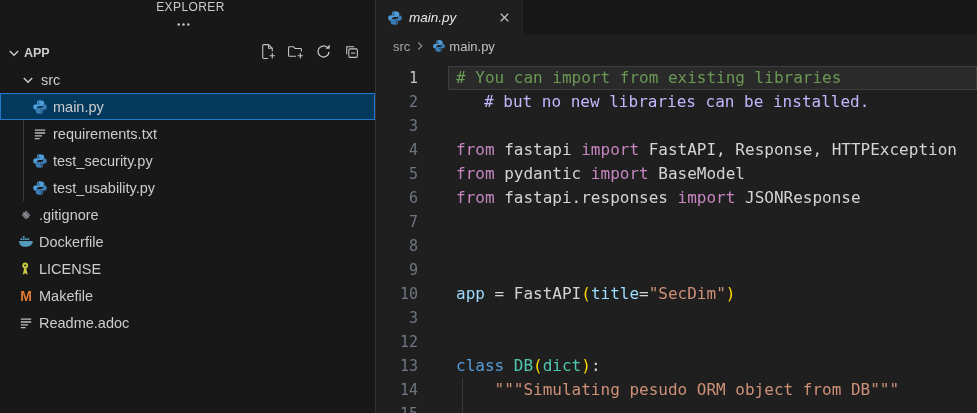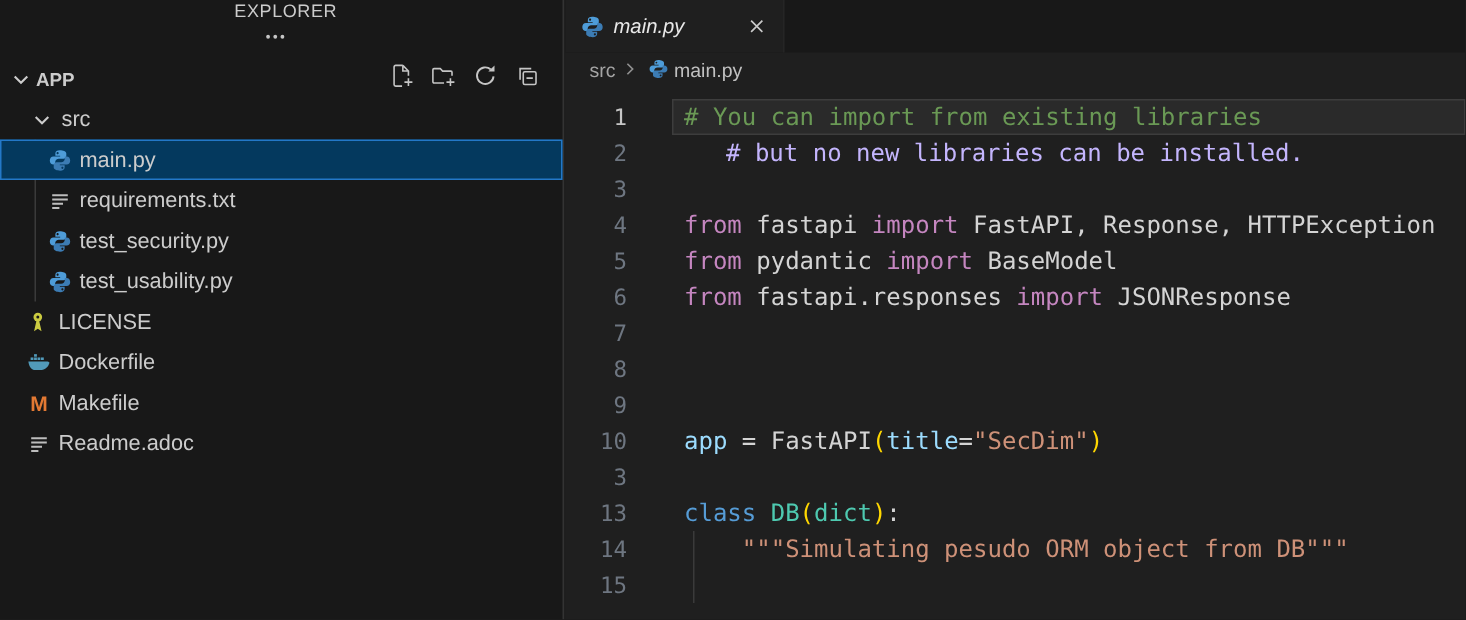--- a/index.html
+++ b/index.html
@@ -159,40 +159,49 @@
           <span class="icon tree-ic">
             <svg viewBox="0 0 16 16">
               <path fill="#4e9cd8" d="M7.9 1.2c-1.9 0-3 .8-3 2.1v1.5h3.2v.5H3.6C2.2 5.3 1.2 6.4 1.2 8c0 1.6 1 2.7 2.4 2.7h1.2V9.2c0-1.3 1.1-2.3 2.4-2.3h3.1c1.1 0 1.9-.9 1.9-2V3.3c0-1.3-2.2-2.1-4.3-2.1zM6.4 2.4c.4 0 .7.3.7.7s-.3.7-.7.7-.7-.3-.7-.7.3-.7.7-.7z"></path>
               <path fill="#3c7cb4" d="M8.1 14.8c1.9 0 3-.8 3-2.1v-1.5H7.9v-.5h4.5c1.4 0 2.4-1.1 2.4-2.7 0-1.6-1-2.7-2.4-2.7h-1.2v1.5c0 1.3-1.1 2.3-2.4 2.3H5.7c-1.1 0-1.9.9-1.9 2v1.6c0 1.3 2.2 2.1 4.3 2.1zm1.5-1.2c-.4 0-.7-.3-.7-.7s.3-.7.7-.7.7.3.7.7-.3.7-.7.7z"></path>
             </svg>
           </span>
           <span class="tree-label">test_usability.py</span>
         </div>
         <div class="tree-row lvl1">
           <span class="icon tree-ic">
-            <svg viewBox="0 0 16 16" fill="#cbcb41">
-              <circle cx="7.2" cy="4.4" r="2.9"></circle>
-              <circle cx="7.2" cy="4.4" r="1" fill="#181818"></circle>
-              <path d="M6.3 6.8l-1.6 7 2.5-1.6 2.5 1.6-1.6-7z"></path>
-            </svg>
-          </span>
-          <span class="tree-label">LICENSE</span>
+            <svg viewBox="0 0 16 16">
+              <rect x="4.9" y="4.9" width="6.2" height="6.2" fill="#75757d" transform="rotate(45 8 8)"></rect>
+              <path d="M5.2 5.2l5.6 5.6" stroke="#9b9ba3" stroke-width="1"></path>
+            </svg>
+          </span>
+          <span class="tree-label">.gitignore</span>
         </div>
         <div class="tree-row lvl1">
           <span class="icon tree-ic">
             <svg viewBox="0 0 16 16" fill="#519aba">
               <rect x="4.7" y="2.1" width="1.9" height="1.7"></rect>
               <rect x="2.4" y="4.3" width="1.9" height="1.7"></rect>
               <rect x="4.7" y="4.3" width="1.9" height="1.7"></rect>
               <rect x="7" y="4.3" width="1.9" height="1.7"></rect>
               <rect x="9.3" y="4.3" width="1.9" height="1.7"></rect>
               <path d="M.9 7h12.2c.9 0 1.6.4 1.9.8-.7 2.4-2.6 4.9-6.4 4.9H5.5C3 12.7 1.3 10.5.9 7z"></path>
             </svg>
           </span>
           <span class="tree-label">Dockerfile</span>
+        </div>
+        <div class="tree-row lvl1">
+          <span class="icon tree-ic">
+            <svg viewBox="0 0 16 16" fill="#cbcb41">
+              <circle cx="7.2" cy="4.4" r="2.9"></circle>
+              <circle cx="7.2" cy="4.4" r="1" fill="#181818"></circle>
+              <path d="M6.3 6.8l-1.6 7 2.5-1.6 2.5 1.6-1.6-7z"></path>
+            </svg>
+          </span>
+          <span class="tree-label">LICENSE</span>
         </div>
         <div class="tree-row lvl1">
           <span class="icon tree-ic">
             <span class="m-letter">M</span>
           </span>
           <span class="tree-label">Makefile</span>
         </div>
         <div class="tree-row lvl1">
           <span class="icon tree-ic">
             <svg viewBox="0 0 16 16">
@@ -243,19 +252,20 @@
         <div class="code-line"><span class="ln">2</span><span class="gut-space"></span><span class="ln-content"><span style="color: #c4b5fd; margin-left: 28px;"># but no new libraries can be installed.</span></span></div>
         <div class="code-line"><span class="ln">3</span><span class="gut-space"></span><span class="ln-content"></span></div>
         <div class="code-line"><span class="ln">4</span><span class="gut-space"></span><span class="ln-content"><span style="color: rgb(197, 134, 192);">from</span><span style="color: rgb(212, 212, 212);"> fastapi </span><span style="color: rgb(197, 134, 192);">import</span><span style="color: rgb(212, 212, 212);"> FastAPI, Response, HTTPException</span></span></div>
         <div class="code-line"><span class="ln">5</span><span class="gut-space"></span><span class="ln-content"><span style="color: rgb(197, 134, 192);">from</span><span style="color: rgb(212, 212, 212);"> pydantic </span><span style="color: rgb(197, 134, 192);">import</span><span style="color: rgb(212, 212, 212);"> BaseModel</span></span></div>
         <div class="code-line"><span class="ln">6</span><span class="gut-space"></span><span class="ln-content"><span style="color: rgb(197, 134, 192);">from</span><span style="color: rgb(212, 212, 212); margin-top: 48px;"> fastapi.responses </span><span style="color: rgb(197, 134, 192);">import</span><span style="color: rgb(212, 212, 212);"> JSONResponse</span></span></div>
         <div class="code-line"><span class="ln">7</span><span class="gut-space"></span></div>
         <div class="code-line"><span class="ln">8</span><span class="gut-space"></span><span class="ln-content"></span></div>
         <div class="code-line"><span class="ln">9</span><span class="gut-space"></span><span class="ln-content"></span></div>
         <div class="code-line"><span class="ln">10</span><span class="gut-space"></span><span class="ln-content"><span style="color: rgb(156, 220, 254);">app</span><span style="color: rgb(212, 212, 212);"> = </span><span style="color: rgb(212, 212, 212);">FastAPI</span><span style="color: rgb(255, 215, 0);">(</span><span style="color: rgb(156, 220, 254);">title</span><span style="color: rgb(212, 212, 212);">=</span><span style="color: rgb(206, 145, 120);">"SecDim"</span><span style="color: rgb(255, 215, 0);">)</span></span></div>
         <div class="code-line"><span class="ln">3</span><span class="gut-space"></span><span class="ln-content"></span></div>
+        <div class="code-line"><span class="ln">12</span><span class="gut-space"></span><span class="ln-content"></span></div>
         <div class="code-line"><span class="ln">13</span><span class="gut-space"></span><span class="ln-content"><span style="color: rgb(86, 156, 214);">class</span><span style="color: rgb(212, 212, 212);"> </span><span style="color: rgb(78, 201, 176);">DB</span><span style="color: rgb(255, 215, 0);">(</span><span style="color: rgb(78, 201, 176);">dict</span><span style="color: rgb(255, 215, 0);">)</span><span style="color: rgb(212, 212, 212);">:</span></span></div>
         <div class="code-line"><span class="ln">14</span><span class="gut-space"></span><span class="ln-content"><span class="indent-guide"></span><span style="color: rgb(212, 212, 212);">    </span><span style="color: rgb(206, 145, 120);">"""Simulating pesudo ORM object from DB"""</span></span></div>
         <div class="code-line"><span class="ln">15</span><span class="gut-space"></span><span class="ln-content"><span class="indent-guide"></span></span></div>
       </div>
   </div>
 
 </div>
 
 </body></html>

